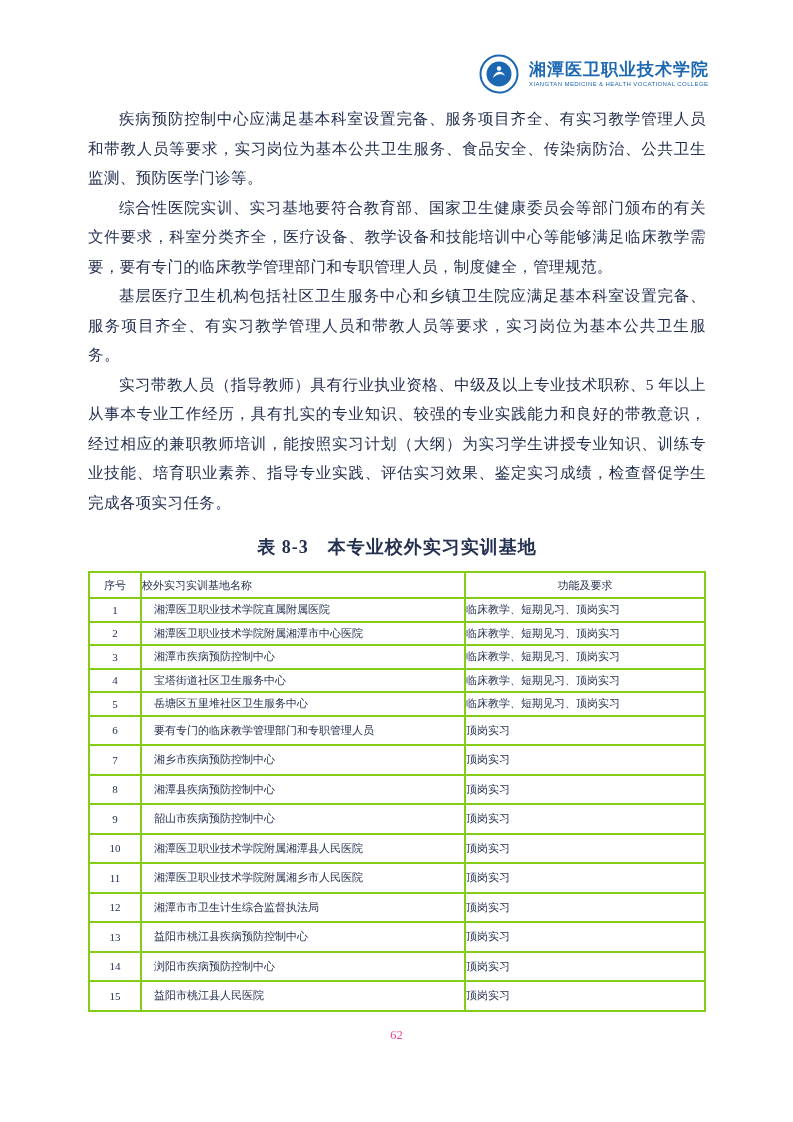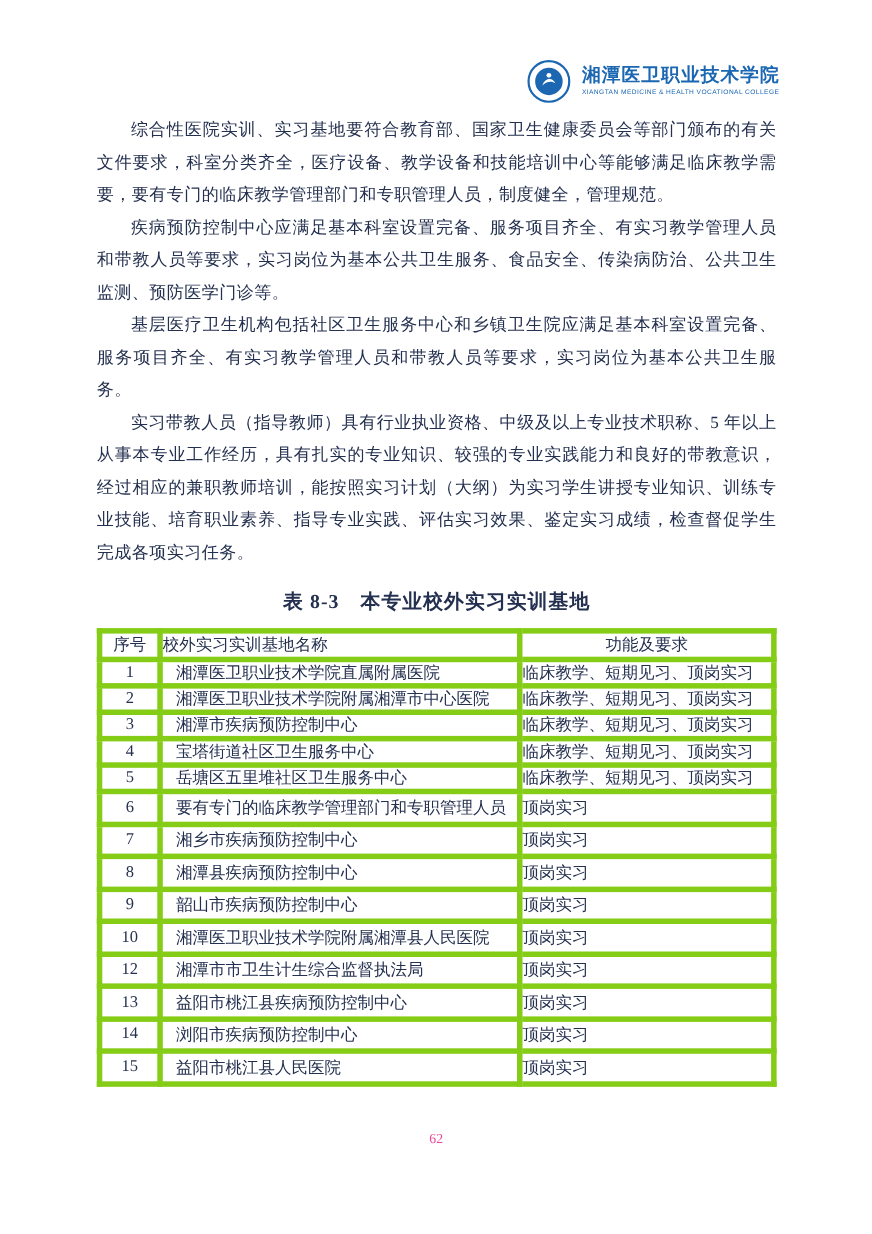--- a/index.html
+++ b/index.html
@@ -63,22 +63,22 @@
     font-size: 18px;
     margin: 18px 0 12px 0;
     letter-spacing: 1px;
   }
   table.base-table {
     width: 100%;
     border-collapse: collapse;
     table-layout: fixed;
   }
   .base-table th, .base-table td {
-    border: 5px solid #84cc16;
-    font-size: 15px;
+    border: 2px solid #84cc16;
+    font-size: 11px;
     font-weight: normal;
     padding: 0;
     vertical-align: middle;
   }
   .base-table thead tr { height: 26px; }
   .base-table tbody tr { height: 29.5px; }
   .base-table tbody tr:nth-child(-n+5) { height: 23.5px; }
   .col-no   { width: 50px;  text-align: center; }
   .col-name { width: 322px; text-align: left; }
   .col-func { width: auto;  text-align: center; }
@@ -109,22 +109,22 @@
       <path d="M14 24 C16 16, 24 16, 26 22 C23 19, 17 20, 14 24 Z" fill="#ffffff"></path>
       <circle cx="20" cy="14.5" r="2.2" fill="#ffffff"></circle>
     </svg>
     <div class="logo-text">
       <span class="logo-cn">湘潭医卫职业技术学院</span>
       <span class="logo-en">XIANGTAN MEDICINE &amp; HEALTH VOCATIONAL COLLEGE</span>
     </div>
   </div>
 
   <div class="content">
+    <p>疾病预防控制中心应满足基本科室设置完备、服务项目齐全、有实习教学管理人员和带教人员等要求，实习岗位为基本公共卫生服务、食品安全、传染病防治、公共卫生监测、预防医学门诊等。</p>
     <p>综合性医院实训、实习基地要符合教育部、国家卫生健康委员会等部门颁布的有关文件要求，科室分类齐全，医疗设备、教学设备和技能培训中心等能够满足临床教学需要，要有专门的临床教学管理部门和专职管理人员，制度健全，管理规范。</p>
-    <p>疾病预防控制中心应满足基本科室设置完备、服务项目齐全、有实习教学管理人员和带教人员等要求，实习岗位为基本公共卫生服务、食品安全、传染病防治、公共卫生监测、预防医学门诊等。</p>
     <p>基层医疗卫生机构包括社区卫生服务中心和乡镇卫生院应满足基本科室设置完备、服务项目齐全、有实习教学管理人员和带教人员等要求，实习岗位为基本公共卫生服务。</p>
     <p>实习带教人员（指导教师）具有行业执业资格、中级及以上专业技术职称、5 年以上从事本专业工作经历，具有扎实的专业知识、较强的专业实践能力和良好的带教意识，经过相应的兼职教师培训，能按照实习计划（大纲）为实习学生讲授专业知识、训练专业技能、培育职业素养、指导专业实践、评估实习效果、鉴定实习成绩，检查督促学生完成各项实习任务。</p>
 
     <div class="table-title">表 8-3　本专业校外实习实训基地</div>
 
     <table class="base-table">
       <thead>
         <tr>
           <th class="col-no">序号</th>
           <th class="col-name">校外实习实训基地名称</th>
@@ -176,20 +176,25 @@
             <td class="cell-no">9</td>
             <td class="cell-name">韶山市疾病预防控制中心</td>
             <td class="cell-func">顶岗实习</td>
           </tr>
           <tr>
             <td class="cell-no">10</td>
             <td class="cell-name">湘潭医卫职业技术学院附属湘潭县人民医院</td>
             <td class="cell-func">顶岗实习</td>
           </tr>
           <tr>
+            <td class="cell-no">11</td>
+            <td class="cell-name">湘潭医卫职业技术学院附属湘乡市人民医院</td>
+            <td class="cell-func">顶岗实习</td>
+          </tr>
+          <tr>
             <td class="cell-no">12</td>
             <td class="cell-name">湘潭市市卫生计生综合监督执法局</td>
             <td class="cell-func">顶岗实习</td>
           </tr>
           <tr>
             <td class="cell-no">13</td>
             <td class="cell-name">益阳市桃江县疾病预防控制中心</td>
             <td class="cell-func">顶岗实习</td>
           </tr>
           <tr>

